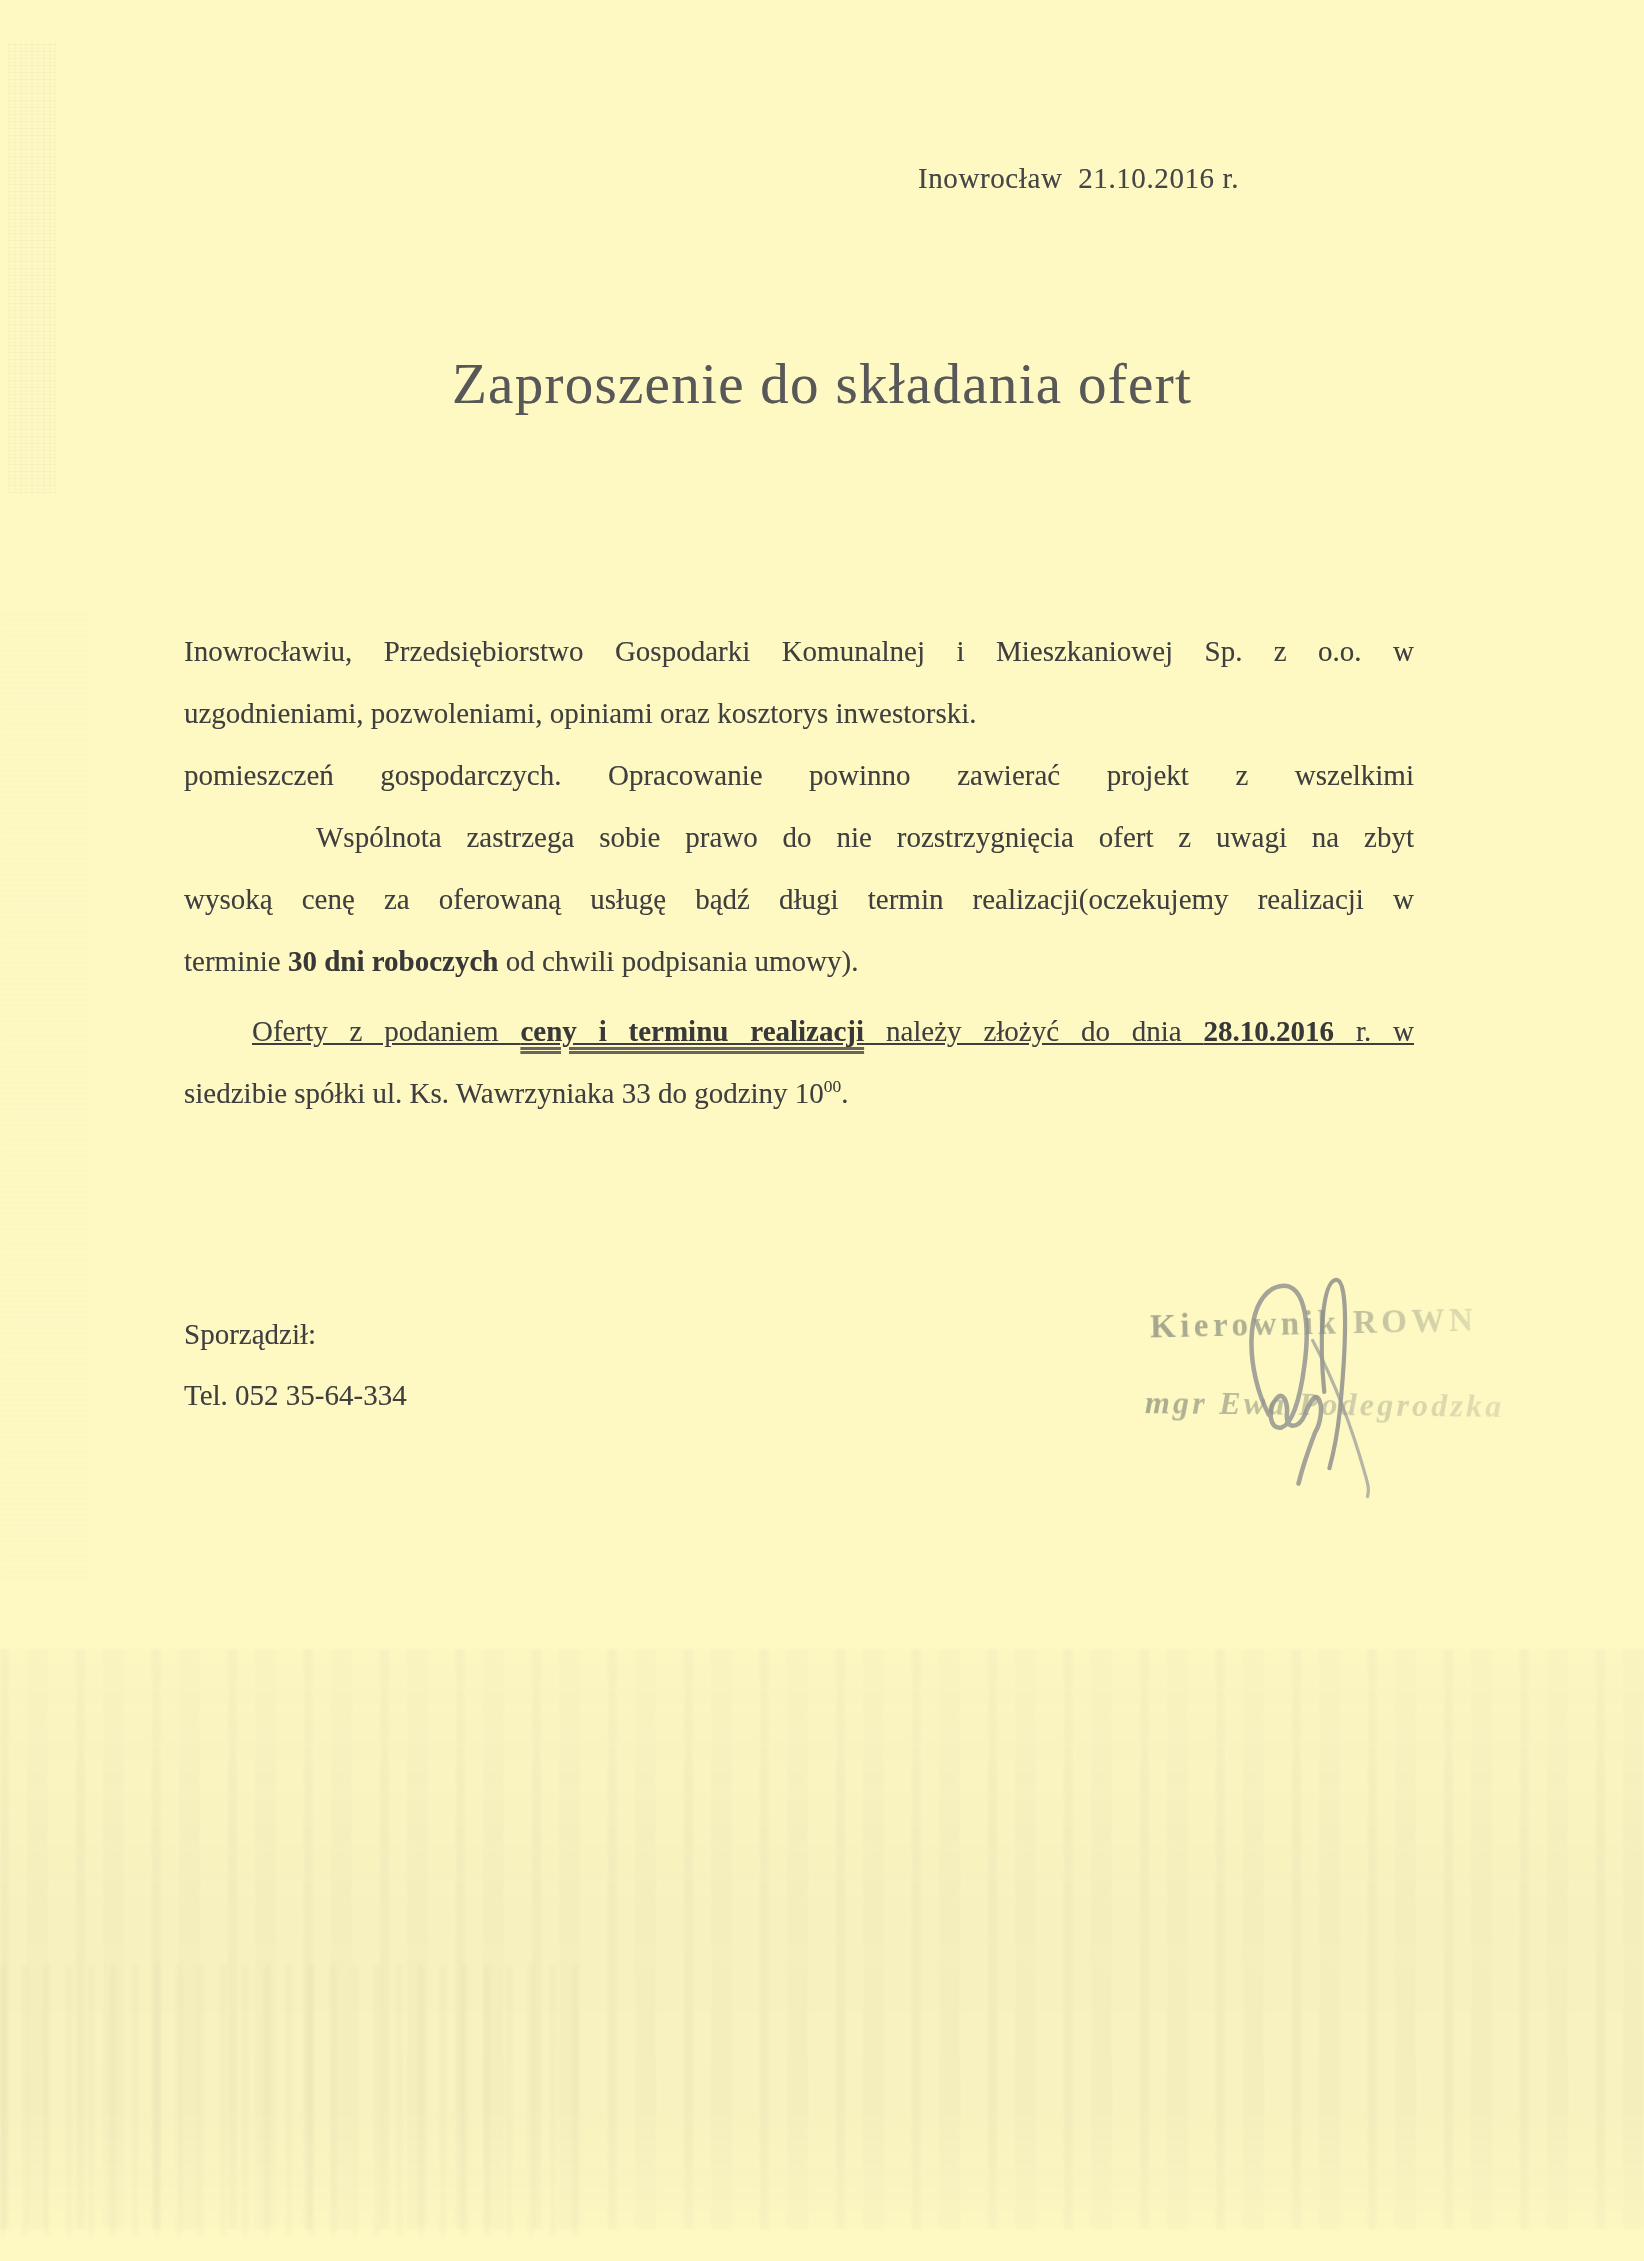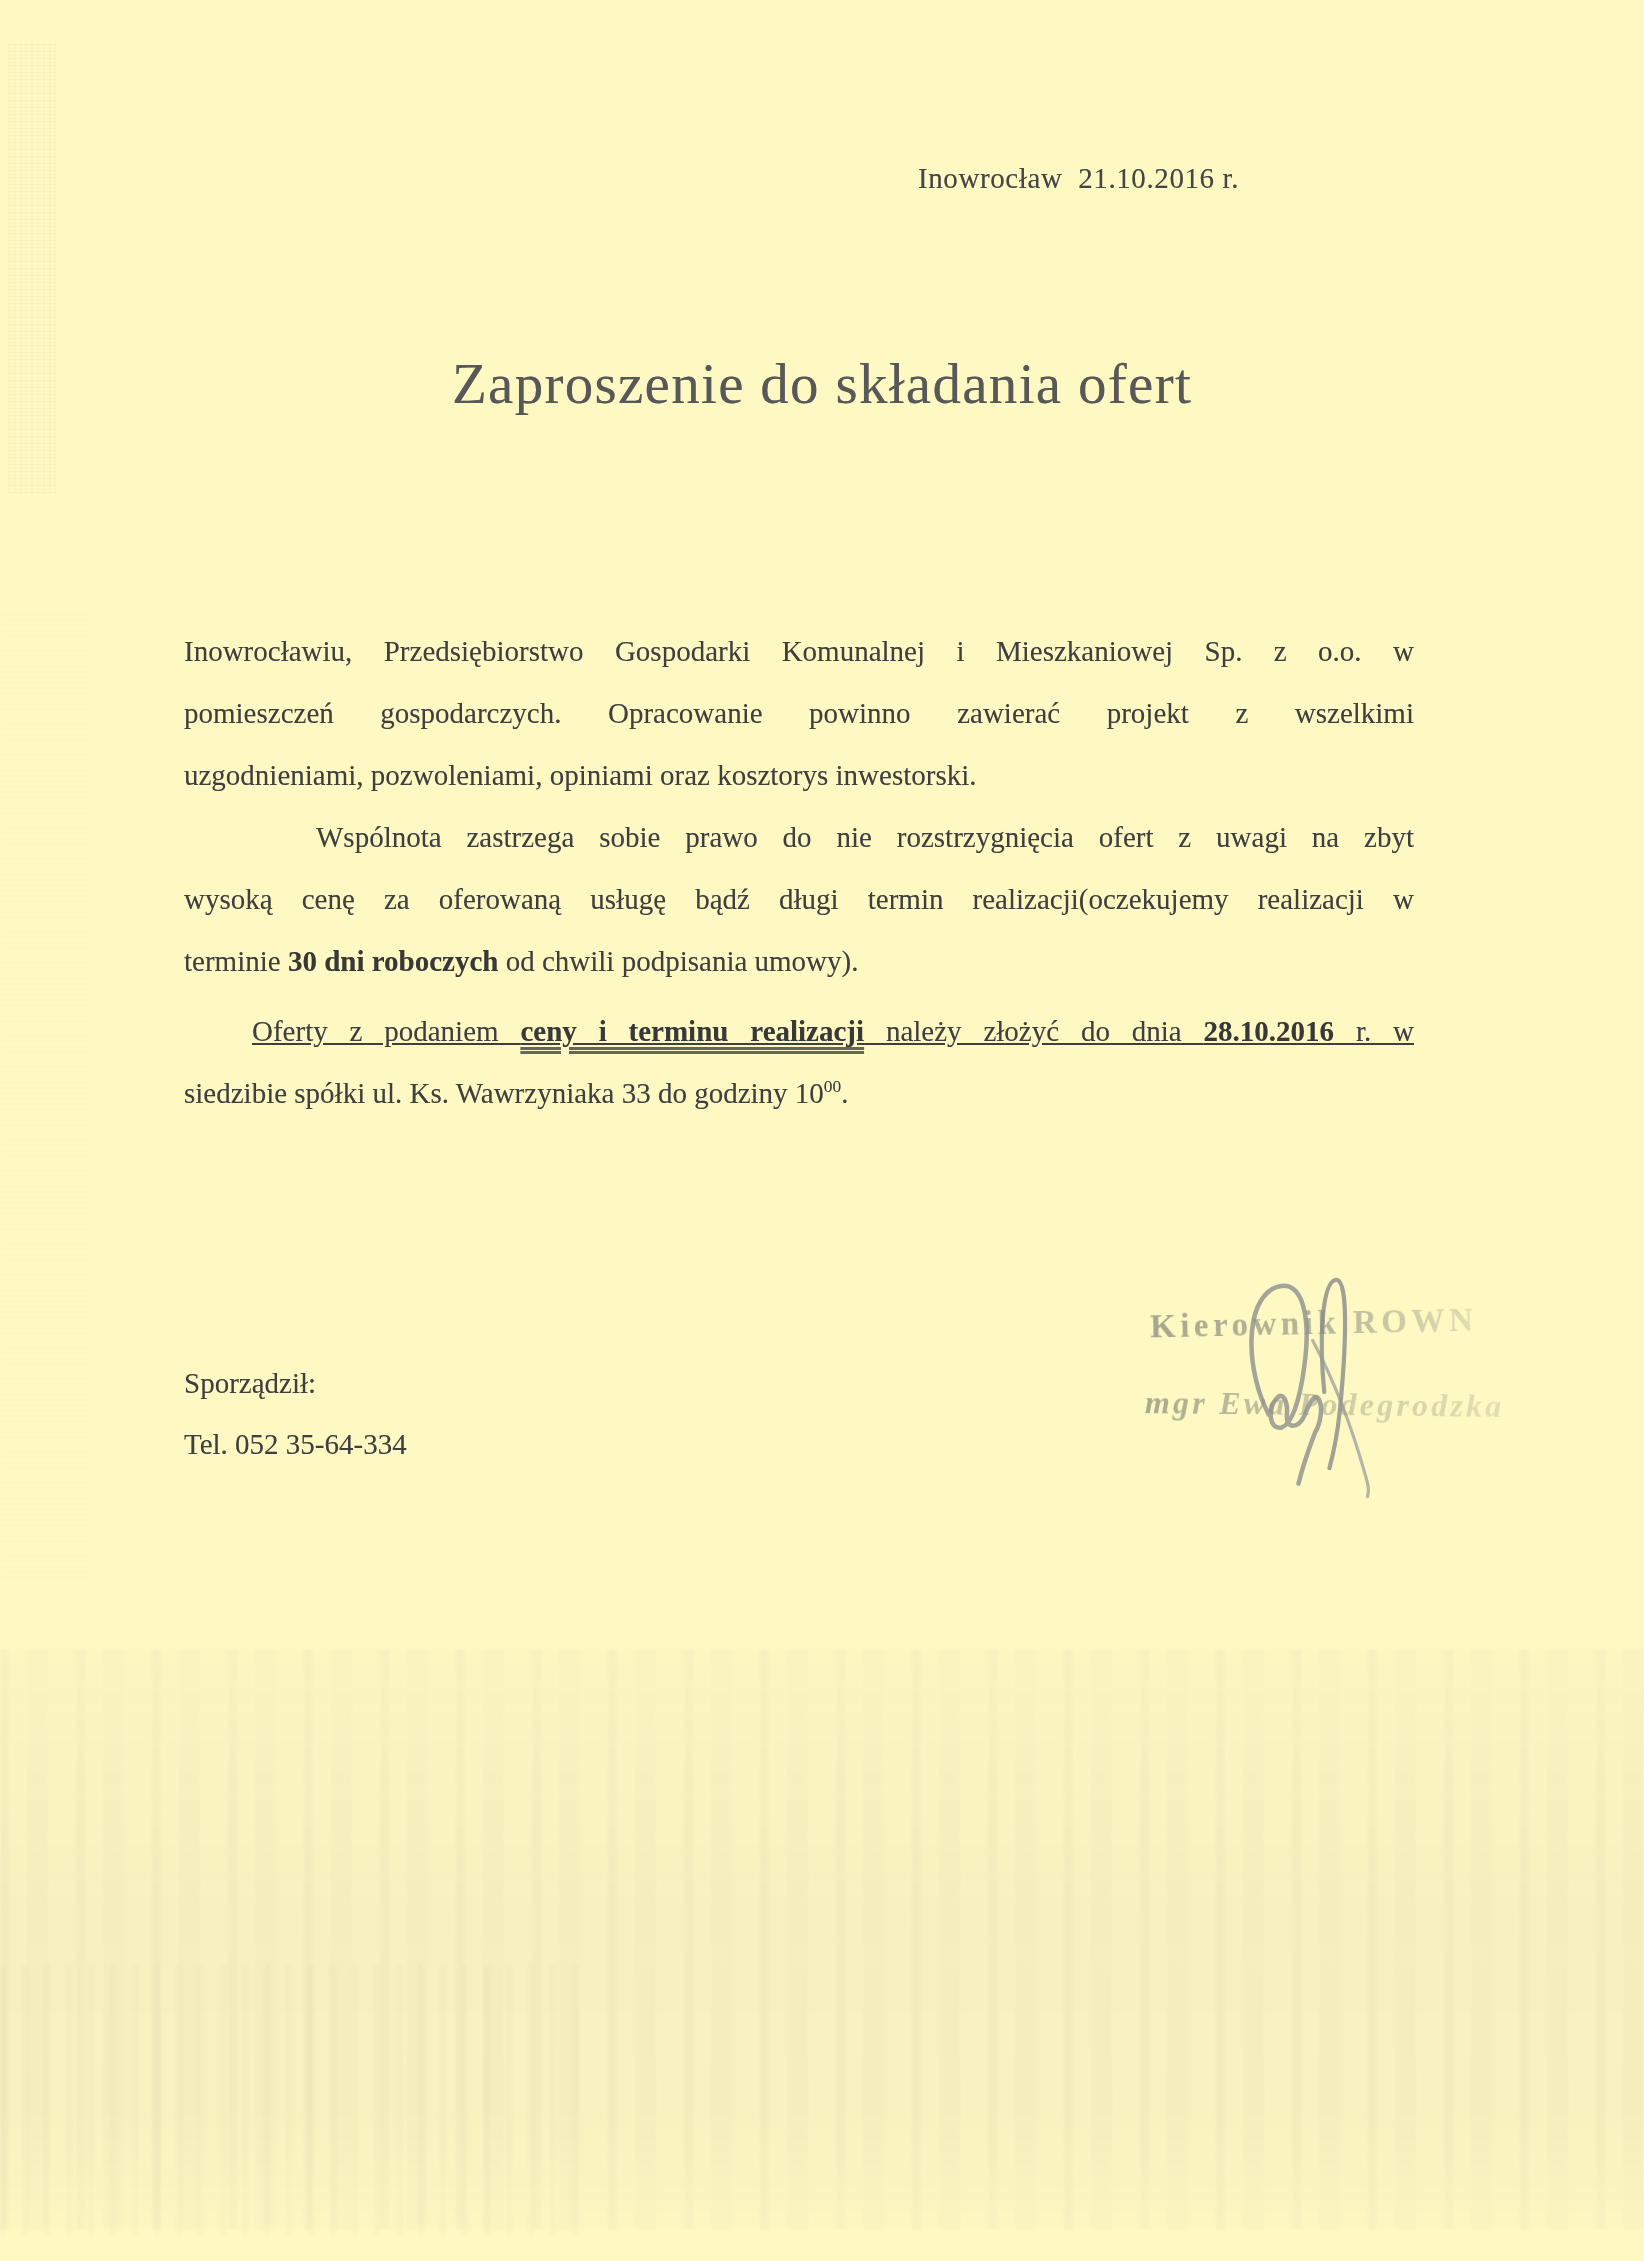--- a/index.html
+++ b/index.html
@@ -102,21 +102,21 @@
     text-decoration: underline;
     text-decoration-style: double;
     text-decoration-thickness: 3.2px;
     text-underline-offset: 5.8px;
     text-decoration-color: rgba(80,80,80,0.8);
   }
   sup { font-size: 0.6em; line-height: 0; }
 
   .prepared-block {
     position: absolute;
-    left: 184px; top: 1353px;
+    left: 184px; top: 1304px;
     font-size: 29px;
     line-height: 61px;
     color: #3f3f3f;
     text-shadow: 0 0 0.6px rgba(70,70,70,0.35);
   }
 
   
   .stamp-line1 {
     position: absolute;
     left: 1150px; top: 1305px;
@@ -160,22 +160,22 @@
   <div class="artifact-bottom-band"></div>
   <div class="artifact-bottom-left"></div>
 
   <div class="date-line">Inowrocław  21.10.2016 r.</div>
 
   <div class="doc-title">Zaproszenie do składania ofert</div>
 
   <div class="body-block">
       <div class="para para-0">
         <div class="line"><span>Inowrocławiu, Przedsiębiorstwo Gospodarki Komunalnej i Mieszkaniowej Sp. z o.o. w</span></div>
+        <div class="line last"><span>uzgodnieniami, pozwoleniami, opiniami oraz kosztorys inwestorski.</span></div>
         <div class="line"><span>pomieszczeń gospodarczych. Opracowanie powinno zawierać projekt z wszelkimi</span></div>
-        <div class="line last"><span>uzgodnieniami, pozwoleniami, opiniami oraz kosztorys inwestorski.</span></div>
       </div>
       <div class="para para-1">
         <div class="line first"><span>Wspólnota zastrzega sobie prawo do nie rozstrzygnięcia ofert z uwagi na zbyt</span></div>
         <div class="line"><span>wysoką cenę za oferowaną usługę bądź długi termin realizacji(oczekujemy realizacji w</span></div>
         <div class="line last"><span>terminie </span><span class="b">30 dni roboczych</span><span> od chwili podpisania umowy).</span></div>
       </div>
       <div class="para para-2">
         <div class="line first"><span>Oferty z podaniem </span><span class="b u">ceny i terminu realizacji</span><span> należy złożyć do dnia </span><span class="b">28.10.2016</span><span> r. w</span></div>
         <div class="line last"><span>siedzibie spółki ul. Ks. Wawrzyniaka 33 do godziny 10</span><sup>00</sup><span>.</span></div>
       </div>

